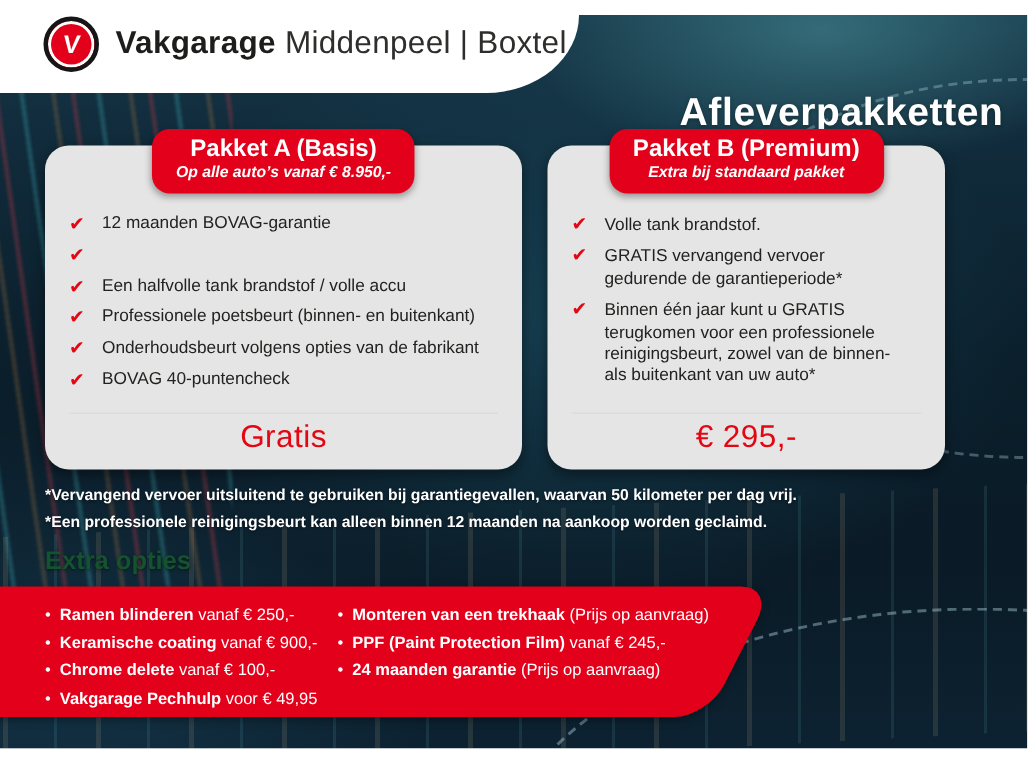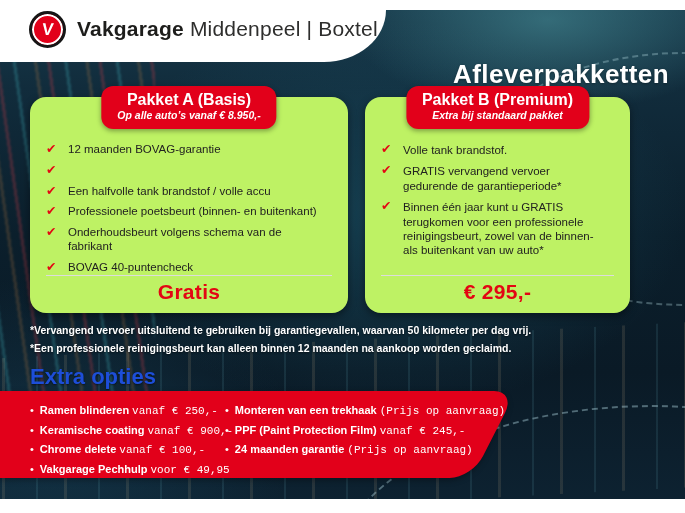--- a/index.html
+++ b/index.html
@@ -48,21 +48,21 @@
   .logo span{color:#fff;font-weight:bold;font-size:17px;transform:skewX(-6deg);line-height:1;}
   .brand{font-size:21px;color:#1d1d1b;margin-bottom:4px;white-space:nowrap;letter-spacing:.2px;}
   .brand .b{font-weight:bold;}
   .brand .r{font-weight:400;color:#2e2e2d;}
   .page-title{
     position:absolute;top:21px;right:16px;color:#fff;font-size:26px;font-weight:bold;
     letter-spacing:.4px;text-shadow:0 1px 3px rgba(0,0,0,.35);margin-top:38px;
   }
   
   .card{
-    position:absolute;top:97px;height:216px;background:#bef264;border-radius:16px;
+    position:absolute;top:97px;height:216px;background:#e5e5e5;border-radius:16px;
     box-shadow:0 3px 9px rgba(0,0,0,.45);
   }
   .card-a{left:30px;width:318px;}
   .card-b{left:365px;width:265px;}
   .badge{
     position:absolute;top:-11px;left:50%;transform:translateX(-50%);
     background:var(--brand-red,#e2001a);color:#fff;border-radius:12px;
     padding:5px 16px 6px;text-align:center;white-space:nowrap;
     box-shadow:0 2px 5px rgba(0,0,0,.35);
   }
@@ -75,40 +75,40 @@
     font-size:11.5px;line-height:1.2;color:#222220;font-weight:500;
   }
   .card-b ul.features li{line-height:1.25;}
   .chk{
     color:var(--check-red,#e30613);font-weight:bold;font-size:12.5px;line-height:1.1;
     margin-right:8px;flex:0 0 14px;
   }
   .divider{position:absolute;left:16px;right:16px;bottom:37px;height:1px;background:#dcdcdc;}
   .price{
     position:absolute;left:0;right:0;bottom:9px;text-align:center;
-    color:var(--check-red,#e30613);font-size:21px;font-weight:bold;letter-spacing:.3px;
+    color:var(--check-red,#e30613);font-size:21px;font-weight:normal;letter-spacing:.3px;
   }
   
   .footnotes{position:absolute;left:30px;top:321px;color:#fff;font-size:10.5px;font-weight:bold;
     line-height:18px;text-shadow:0 1px 2px rgba(0,0,0,.5);}
   
-  .extra-heading{position:absolute;left:30px;top:364px;color:#1d4ed8;font-size:22px;font-weight:bold;
+  .extra-heading{position:absolute;left:30px;top:364px;color:#14532d;font-size:17px;font-weight:bold;
     text-shadow:0 1px 2px rgba(0,0,0,.5);}
   .red-band{
     position:absolute;left:-40px;top:391px;width:534px;height:87px;
     background:var(--brand-red,#e2001a);border-radius:0 22px 22px 0;
     transform:skewX(-27deg);box-shadow:0 2px 6px rgba(0,0,0,.35);
   }
   ul.extra-list{list-style:none;margin:0;padding:0;position:absolute;top:401px;color:#fff;}
   ul.extra-list.left-col{left:30px;width:190px;}
   ul.extra-list.right-col{left:225px;width:260px;}
   ul.extra-list li{font-size:11px;line-height:18.5px;white-space:nowrap;}
   .bullet{margin-right:6px;font-size:11px;}
   .opt-name{font-weight:bold;}
-  .opt-detail{margin-left:3px;font-weight:500;font-family:Liberation Mono, monospace;}
+  .opt-detail{margin-left:3px;font-weight:500;}
 </style>
 </head>
 <body>
 
 <div class="stage">
 
   <div class="bg">
     <div class="streaks"></div>
     <div class="trails"></div>
     <div class="arc arc1"></div>
@@ -146,21 +146,21 @@
       <li>
           <span class="chk">✔</span>
           <span>Een halfvolle tank brandstof / volle accu</span>
         </li>
       <li>
           <span class="chk">✔</span>
           <span>Professionele poetsbeurt (binnen- en buitenkant)</span>
         </li>
       <li>
           <span class="chk">✔</span>
-          <span>Onderhoudsbeurt volgens schema van de fabrikant</span>
+          <span>Onderhoudsbeurt volgens opties van de fabrikant</span>
         </li>
       <li>
           <span class="chk">✔</span>
           <span>BOVAG 40-puntencheck</span>
         </li>
     </ul>
     <div class="divider"></div>
     <div class="price">Gratis</div>
   </section>
 

